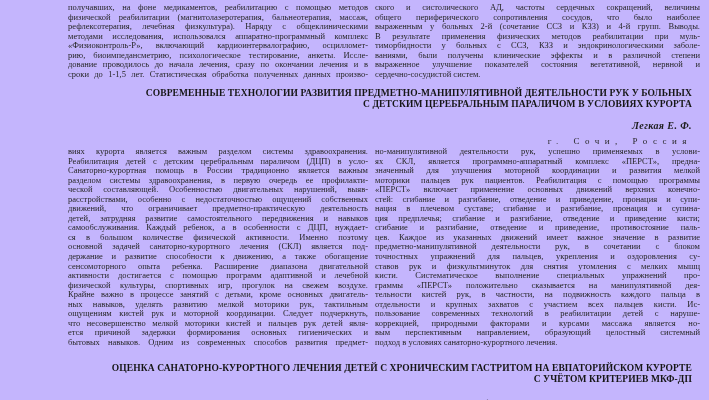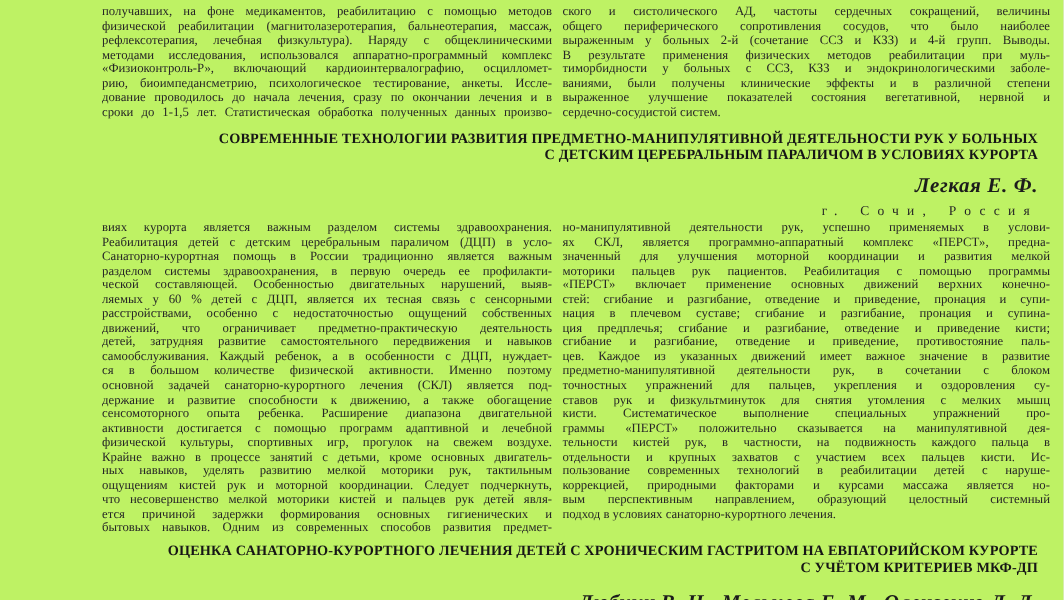--- a/index.html
+++ b/index.html
@@ -1,38 +1,38 @@
 <!DOCTYPE html>
 <html><head>
 <meta charset="utf-8">
 <style>
   html,body { margin:0; padding:0; background:#e8e8e8; }
   .page {
     position:relative; width:709px; height:400px; margin:0 auto;
-    background:#bef264; overflow:hidden;
+    background:#c4b5fd; overflow:hidden;
     font-family:"Liberation Serif","DejaVu Serif",serif;
     color:#262626;
     -webkit-font-smoothing:antialiased;
   }
   .abs { position:absolute; }
   .tline {
     font-size:8.5px; line-height:9.55px; height:9.55px;
     text-align:justify; text-align-last:justify;
     white-space:normal; overflow:hidden;
   }
   .tline.nj { text-align-last:left; }
   .col-left  { left:68px;  width:300px; }
   .col-right { left:375px; width:325px; }
   .centerband { left:60px; width:632px; text-align:right; }
   .title-line {
     font-weight:bold; font-size:9.5px; line-height:11.2px;
     color:#161616; white-space:nowrap; letter-spacing:0.1px;
   }
   .author-line {
-    font-weight:bold; font-style:italic; font-size:14px;
+    font-weight:bold; font-style:italic; font-size:10px;
     color:#1c1c1c; letter-spacing:0.4px; white-space:nowrap;
   }
   .city-line {
     font-size:9px; letter-spacing:5.5px; word-spacing:2px;
     color:#262626; white-space:nowrap;
   }
 </style>
 </head>
 <body>
 
@@ -72,21 +72,20 @@
   <div class="abs centerband" style="top:129.5px;">
     <span class="city-line">г. Сочи, Россия</span>
   </div>
 
   <div class="abs col-left" style="top:147px;">
       <div class="tline">виях курорта является важным разделом системы здравоохранения.</div>
       <div class="tline">Реабилитация детей с детским церебральным параличом (ДЦП) в усло-</div>
       <div class="tline">Санаторно-курортная помощь в России традиционно является важным</div>
       <div class="tline">разделом системы здравоохранения, в первую очередь ее профилакти-</div>
       <div class="tline">ческой составляющей. Особенностью двигательных нарушений, выяв-</div>
-      <div class="tline">ляемых у 60 % детей с ДЦП, является их тесная связь с сенсорными</div>
       <div class="tline">расстройствами, особенно с недостаточностью ощущений собственных</div>
       <div class="tline">движений, что ограничивает предметно-практическую деятельность</div>
       <div class="tline">детей, затрудняя развитие самостоятельного передвижения и навыков</div>
       <div class="tline">самообслуживания. Каждый ребенок, а в особенности с ДЦП, нуждает-</div>
       <div class="tline">ся в большом количестве физической активности. Именно поэтому</div>
       <div class="tline">основной задачей санаторно-курортного лечения (СКЛ) является под-</div>
       <div class="tline">держание и развитие способности к движению, а также обогащение</div>
       <div class="tline">сенсомоторного опыта ребенка. Расширение диапазона двигательной</div>
       <div class="tline">активности достигается с помощью программ адаптивной и лечебной</div>
       <div class="tline">физической культуры, спортивных игр, прогулок на свежем воздухе.</div>

